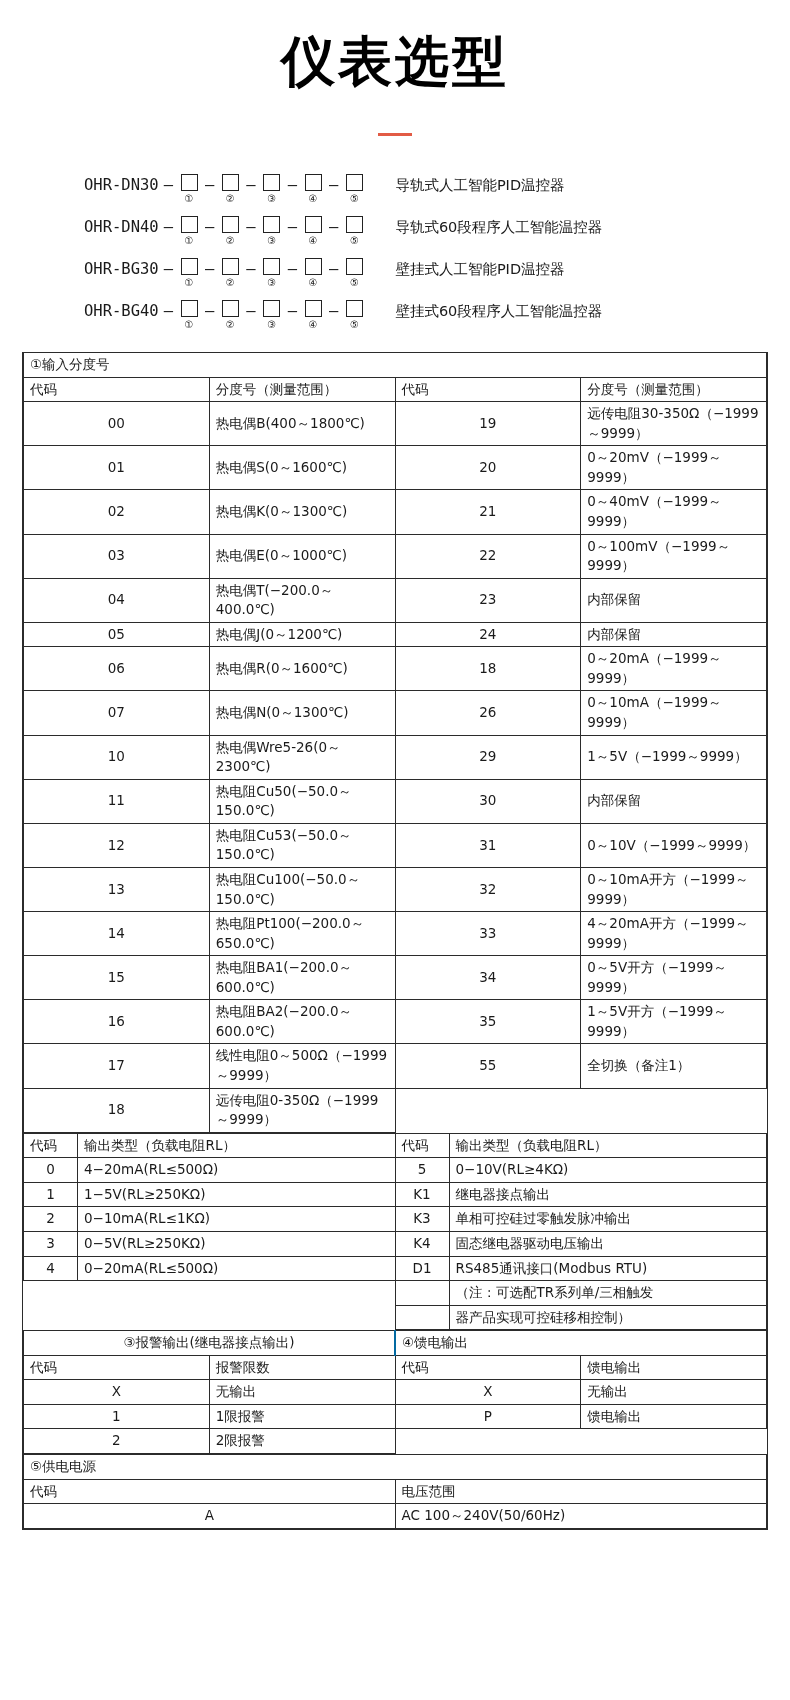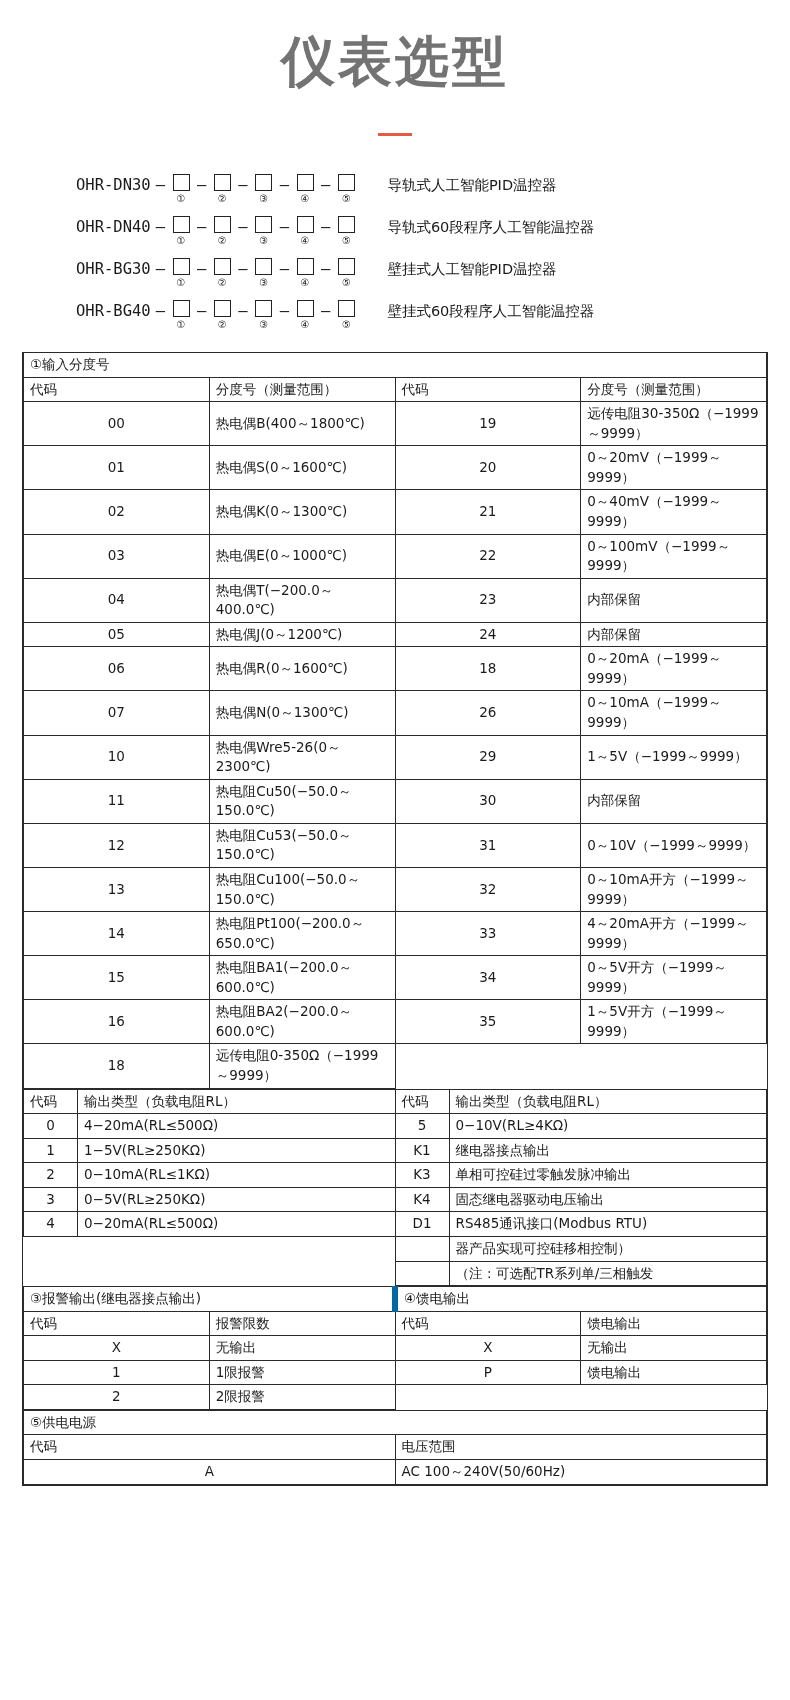--- a/index.html
+++ b/index.html
@@ -16,32 +16,32 @@
   }
   .page { width: 790px; position: relative; padding: 0 0 30px 0; }
 
   
   .title {
     text-align: center;
     font-size: 54px;
     font-weight: bold;
     letter-spacing: 3px;
     padding-top: 26px;
-    color: #737373;
+    color: #000000;
     font-family: "DejaVu Sans", "Liberation Sans", sans-serif;
   }
   .title-rule {
     width: 34px; height: 3px;
     background: #e25b45;
     margin: 34px auto 0 auto;
   }
 
   
   .models {
-    margin: 38px 0 0 8px;
+    margin: 38px 0 0 16px;
     padding-left: 68px;
   }
   .model-row {
     display: flex;
     align-items: flex-start;
     margin-bottom: 12px;
   }
   .model-code {
     font-family: "DejaVu Sans Mono", "Liberation Mono", monospace;
     font-size: 15.5px;
@@ -358,20 +358,26 @@
             <td class="code-col">34</td>
             <td>0～5V开方（−1999～9999）</td>
           </tr>
       <tr>
             <td class="code-col">16</td>
             <td>热电阻BA2(−200.0～600.0℃)</td>
             <td class="code-col">35</td>
             <td>1～5V开方（−1999～9999）</td>
           </tr>
       <tr>
+            <td class="code-col">17</td>
+            <td>线性电阻0～500Ω（−1999～9999）</td>
+            <td class="code-col">55</td>
+            <td>全切换（备注1）</td>
+          </tr>
+      <tr>
             <td class="code-col">18</td>
             <td>远传电阻0-350Ω（−1999～9999）</td>
             <td class="spacer-cell"></td>
             <td class="spacer-cell"></td>
           </tr>
     </tbody>
       </table>
 
     <table class="sec">
       <tbody>
@@ -408,35 +414,35 @@
       <tr>
             <td class="code-col">4</td>
             <td>0−20mA(RL≤500Ω)</td>
             <td class="code-col">D1</td>
             <td>RS485通讯接口(Modbus RTU)</td>
           </tr>
       <tr>
             <td class="spacer-cell"></td>
             <td class="spacer-cell"></td>
             <td class="code-col"></td>
+            <td>（注：可选配TR系列单/三相触发</td>
+          </tr>
+      <tr>
+            <td class="spacer-cell"></td>
+            <td class="spacer-cell"></td>
+            <td class="code-col"></td>
             <td>器产品实现可控硅移相控制）</td>
-          </tr>
-      <tr>
-            <td class="spacer-cell"></td>
-            <td class="spacer-cell"></td>
-            <td class="code-col"></td>
-            <td>（注：可选配TR系列单/三相触发</td>
           </tr>
     </tbody>
       </table>
 
     <table class="sec">
       <tbody>
           <tr class="section-head">
-        <td colspan="2" style="border-right:6px solid #0369a1;">③报警输出(继电器接点输出)</td>
+        <td colspan="2" style="border-right:2px solid #0369a1;text-align:center;">③报警输出(继电器接点输出)</td>
         <td colspan="2">④馈电输出</td>
       </tr>
       <tr class="hdr">
         <td class="code-col">代码</td>
         <td>报警限数</td>
         <td class="code-col">代码</td>
         <td>馈电输出</td>
       </tr>
       <tr>
             <td class="code-col">X</td>

